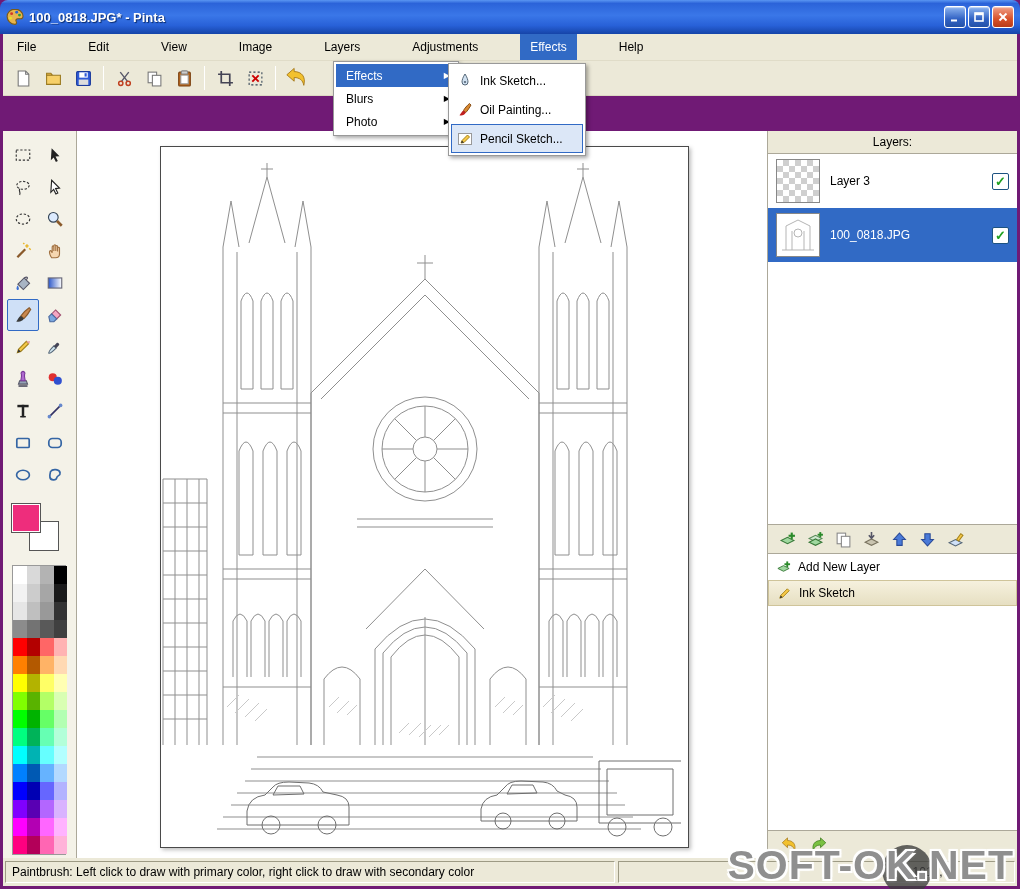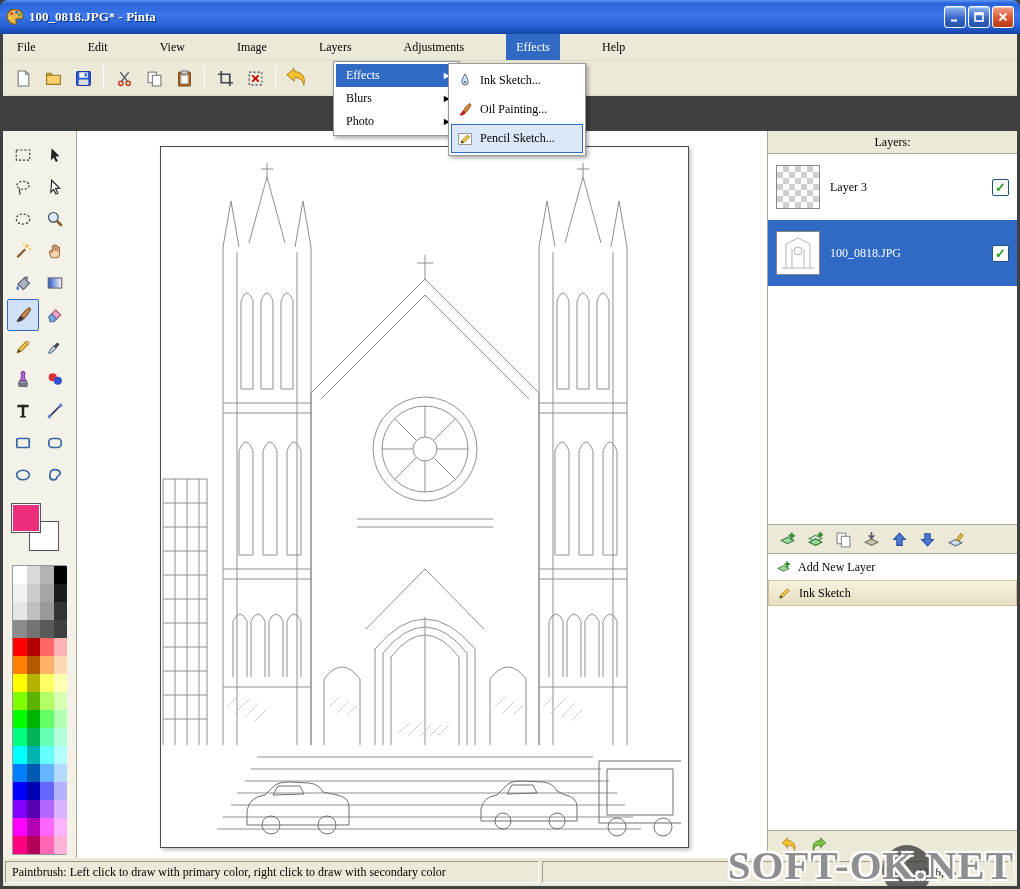--- a/index.html
+++ b/index.html
@@ -1,20 +1,20 @@
 <!DOCTYPE html>
 <html><head>
 <meta charset="utf-8">
 <style>
   * { margin:0; padding:0; box-sizing:border-box; }
   html,body { background:#555; }
   #screen {
     position:relative; width:1020px; height:889px;
-    background:#404040; overflow:hidden;
-    font-family:Liberation Serif, serif; font-size:12px; color:#000;
+    background:#701a75; overflow:hidden;
+    font-family:Liberation Sans, sans-serif; font-size:12px; color:#000;
     user-select:none;
   }
   
   #titlebar {
     position:absolute; top:0; left:0; right:0; height:34px;
     background:linear-gradient(180deg,#5a96f2 0%,#2b63d9 10%,#3a77e8 45%,#2861d8 75%,#1544a8 100%);
     border-radius:8px 8px 0 0;
     display:flex; align-items:center; padding:0 6px; gap:5px;
   }
   #titlebar .title {
@@ -54,36 +54,36 @@
   .swatch.secondary { left:18px; top:18px; }
   .swatch.primary { left:0; top:0; z-index:2; }
   #palette { position:absolute; top:434px; left:9px; width:54px; display:grid; grid-template-columns:repeat(4,13.5px); grid-auto-rows:18px; border:1px solid #999; }
   .pal-cell { width:13.5px; height:18px; }
   #canvas-area { position:absolute; top:131px; left:77px; width:690px; bottom:31px; background:#fff; overflow:hidden; }
   #canvas { position:absolute; left:83px; top:15px; width:529px; height:702px; border:1px solid #4a4a4a; background:#fff; box-shadow:2px 2px 4px rgba(0,0,0,.25); }
   
   #right-panel { position:absolute; top:131px; left:767px; right:3px; bottom:31px; background:#ece9d8; border-left:1px solid #aca899; }
   #layers-header { height:22px; display:flex; align-items:center; justify-content:center; font-size:12px; }
   #layers-list { position:absolute; top:22px; left:0; right:0; height:372px; background:#fff; border:1px solid #aca899; border-left:none; border-right:none; }
-  .layer-row { height:66px; display:flex; align-items:center; gap:10px; padding:0 8px; }
+  .layer-row { height:54px; display:flex; align-items:center; gap:10px; padding:0 8px; }
   .layer-row.selected { background:#316ac5; color:#fff; }
   .layer-thumb { width:44px; height:44px; border:1px solid #888; background:#fff; flex:0 0 auto; }
   .layer-thumb.checker { background-image:conic-gradient(#cfcfcf 25%, #fff 0 50%, #cfcfcf 0 75%, #fff 0); background-size:12px 12px; }
   .layer-name { flex:1; font-size:12px; }
   .xp-check { width:17px; height:17px; background:#fff; border:1px solid #1d5281; border-radius:2px; display:flex; align-items:center; justify-content:center; color:#21a121; font-weight:bold; font-size:13px; line-height:13px; }
   #layer-toolbar { position:absolute; top:394px; left:0; right:0; height:28px; display:flex; align-items:center; gap:6px; padding:0 8px; }
   .ltbtn { width:22px; height:22px; display:flex; align-items:center; justify-content:center; border:1px solid transparent; border-radius:2px; }
   #history-list { position:absolute; top:422px; left:0; right:0; height:278px; background:#fff; border-top:1px solid #aca899; border-bottom:1px solid #aca899; }
   .hist-row { height:26px; display:flex; align-items:center; gap:7px; padding:0 8px; font-size:12px; }
   .hist-row.selected { background:linear-gradient(#f6f1de,#e6dfc2); border:1px solid #cfc49a; }
   #history-nav { position:absolute; bottom:0; left:0; right:0; height:27px; display:flex; align-items:center; gap:8px; padding:0 10px; }
   
   #statusbar { position:absolute; left:3px; right:3px; bottom:3px; height:28px; background:#ece9d8; display:flex; align-items:center; gap:3px; padding:2px; }
   .status-panel { height:22px; display:flex; align-items:center; padding:0 6px; border:1px solid; border-color:#9d9a84 #fff #fff #9d9a84; }
-  #status-msg { width:534px; }
+  #status-msg { width:610px; }
   #status-pos { flex:1; justify-content:flex-end; padding-right:58px; }
   
   .menu-pop { position:absolute; background:#fff; border:1px solid #999; box-shadow:2px 2px 4px rgba(0,0,0,.35); z-index:40; padding:2px; }
   #effects-menu { top:61px; left:333px; width:126px; }
   .pop-item { height:23px; display:flex; align-items:center; padding:0 6px 0 10px; font-size:12px; }
   .pop-item .arrow { margin-left:auto; font-size:8px; }
   .pop-item.active { background:#316ac5; color:#fff; }
   #artistic-submenu { top:63px; left:448px; width:138px; }
   .sub-item { height:29px; display:flex; align-items:center; gap:7px; padding:0 8px 0 5px; font-size:12px; border:1px solid transparent; }
   .sub-item.highlighted { background:#dce7f7; border-color:#316ac5; }

